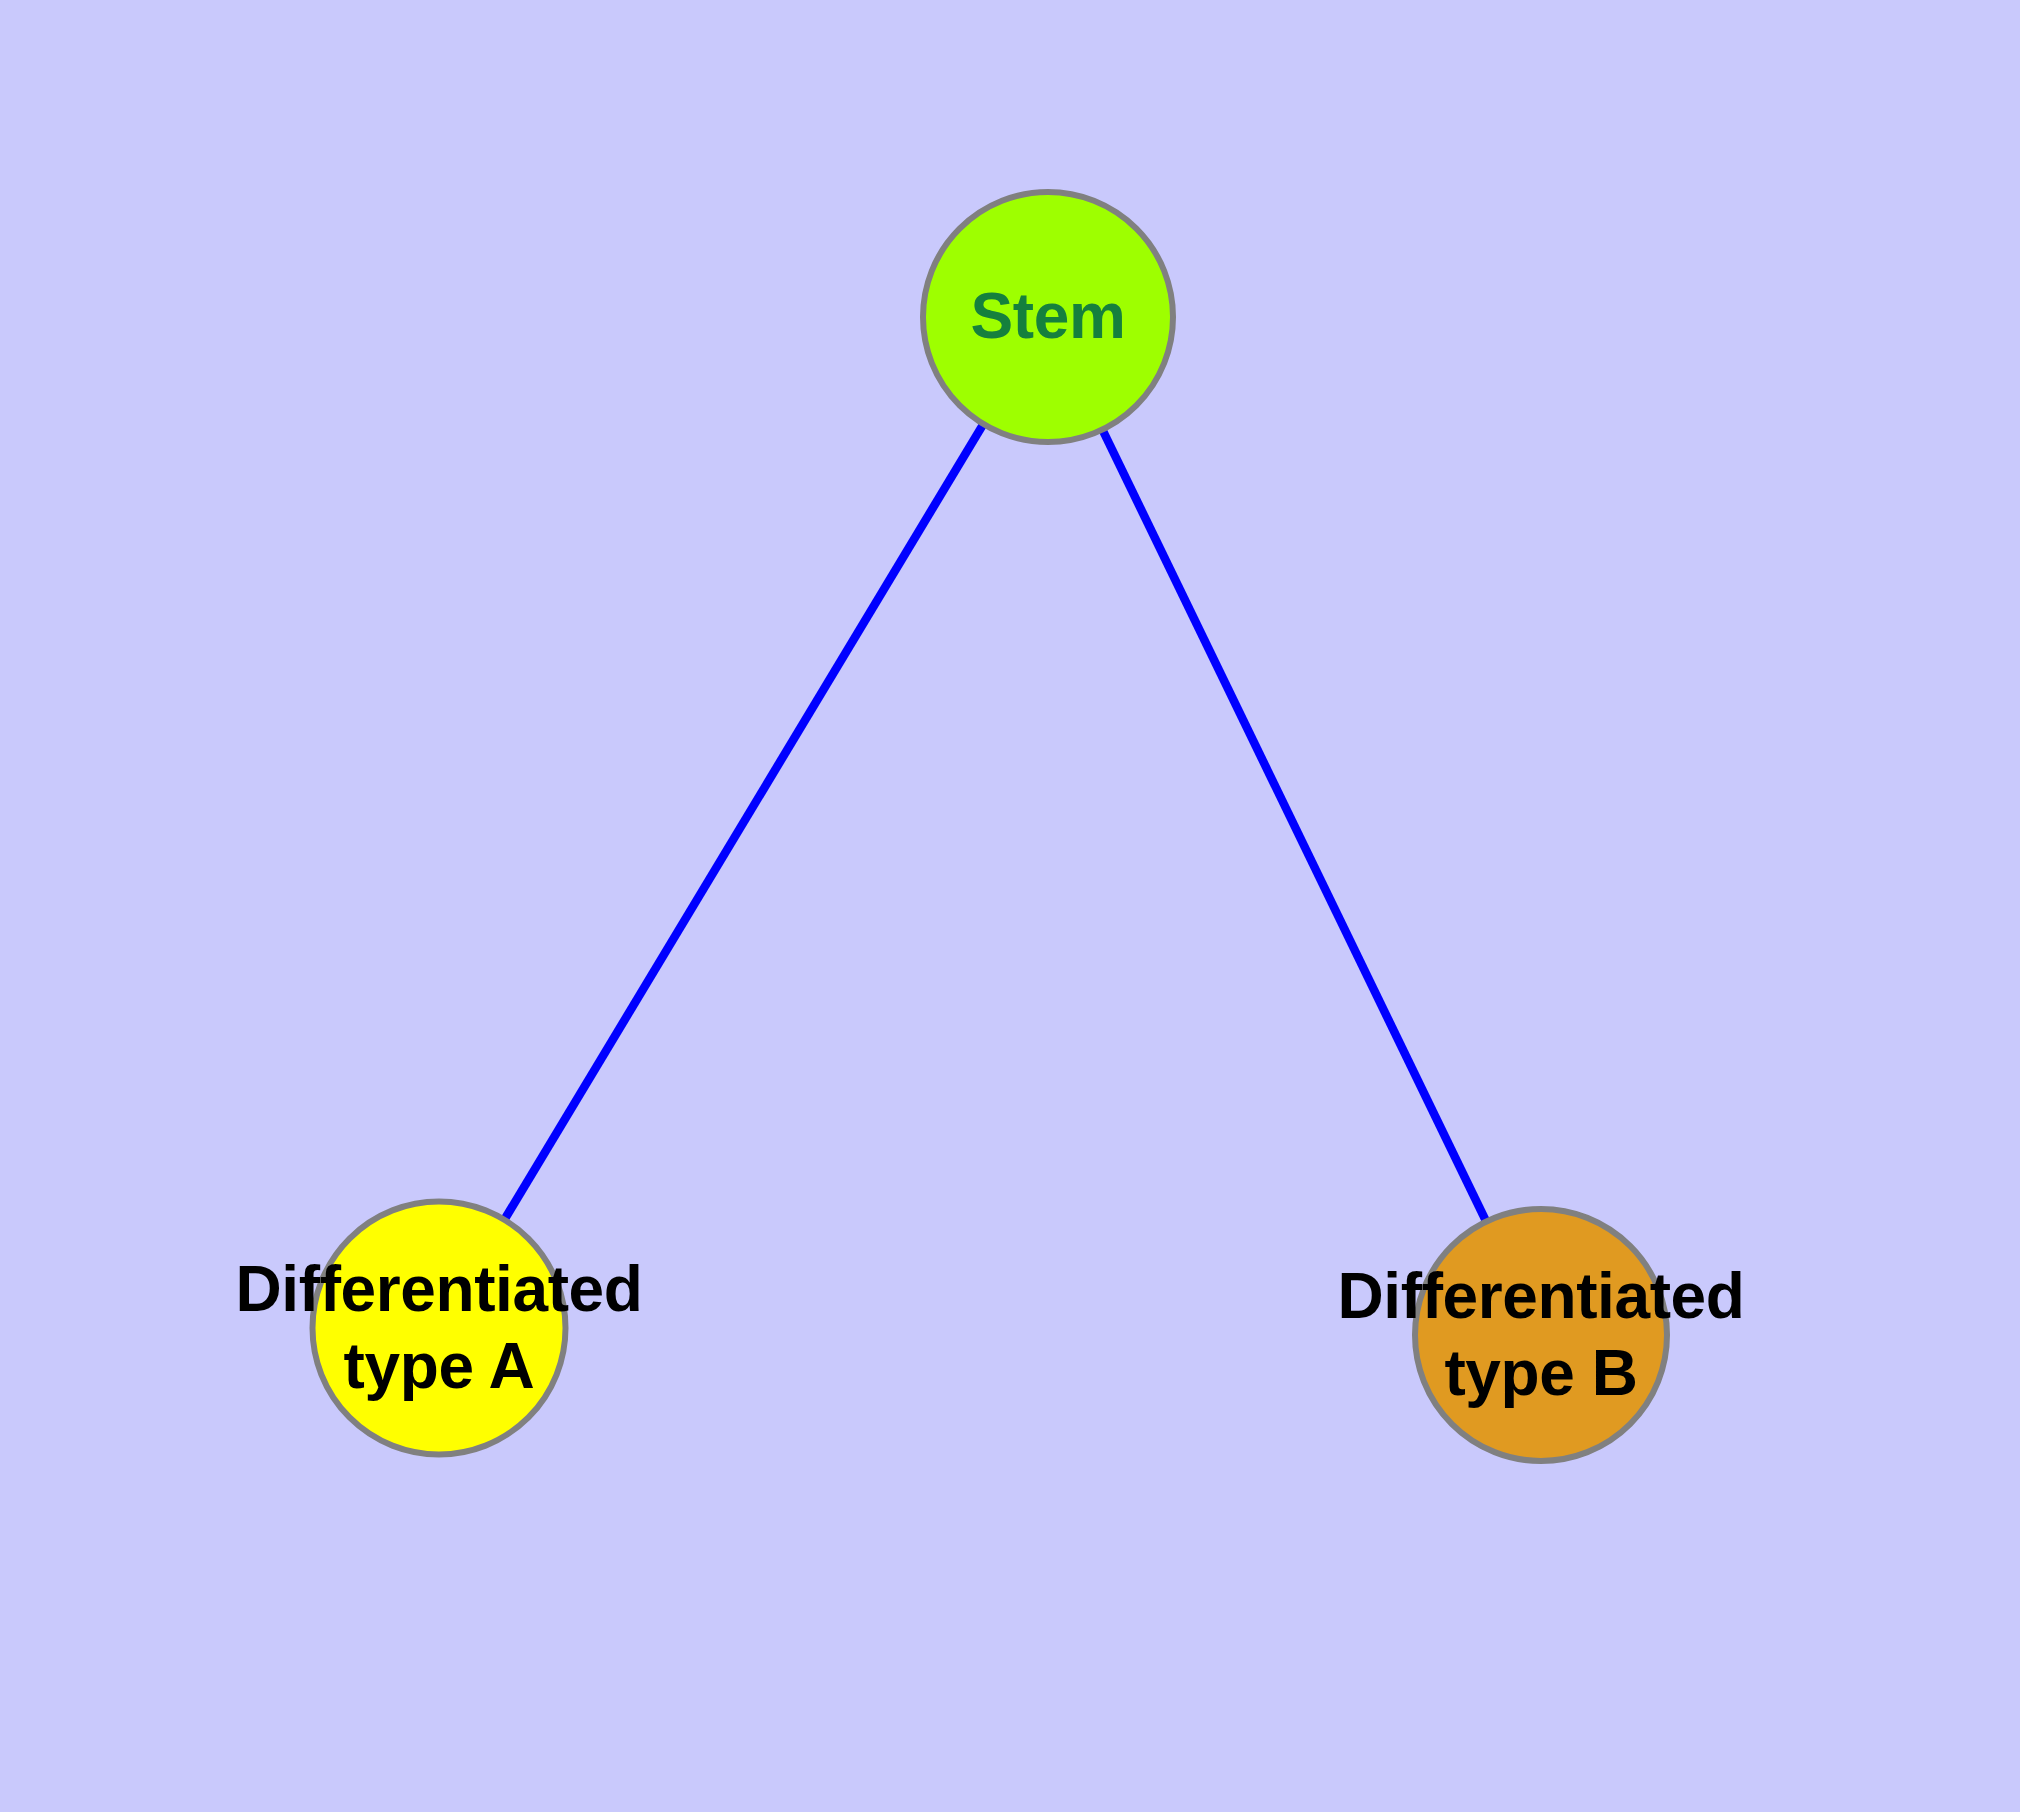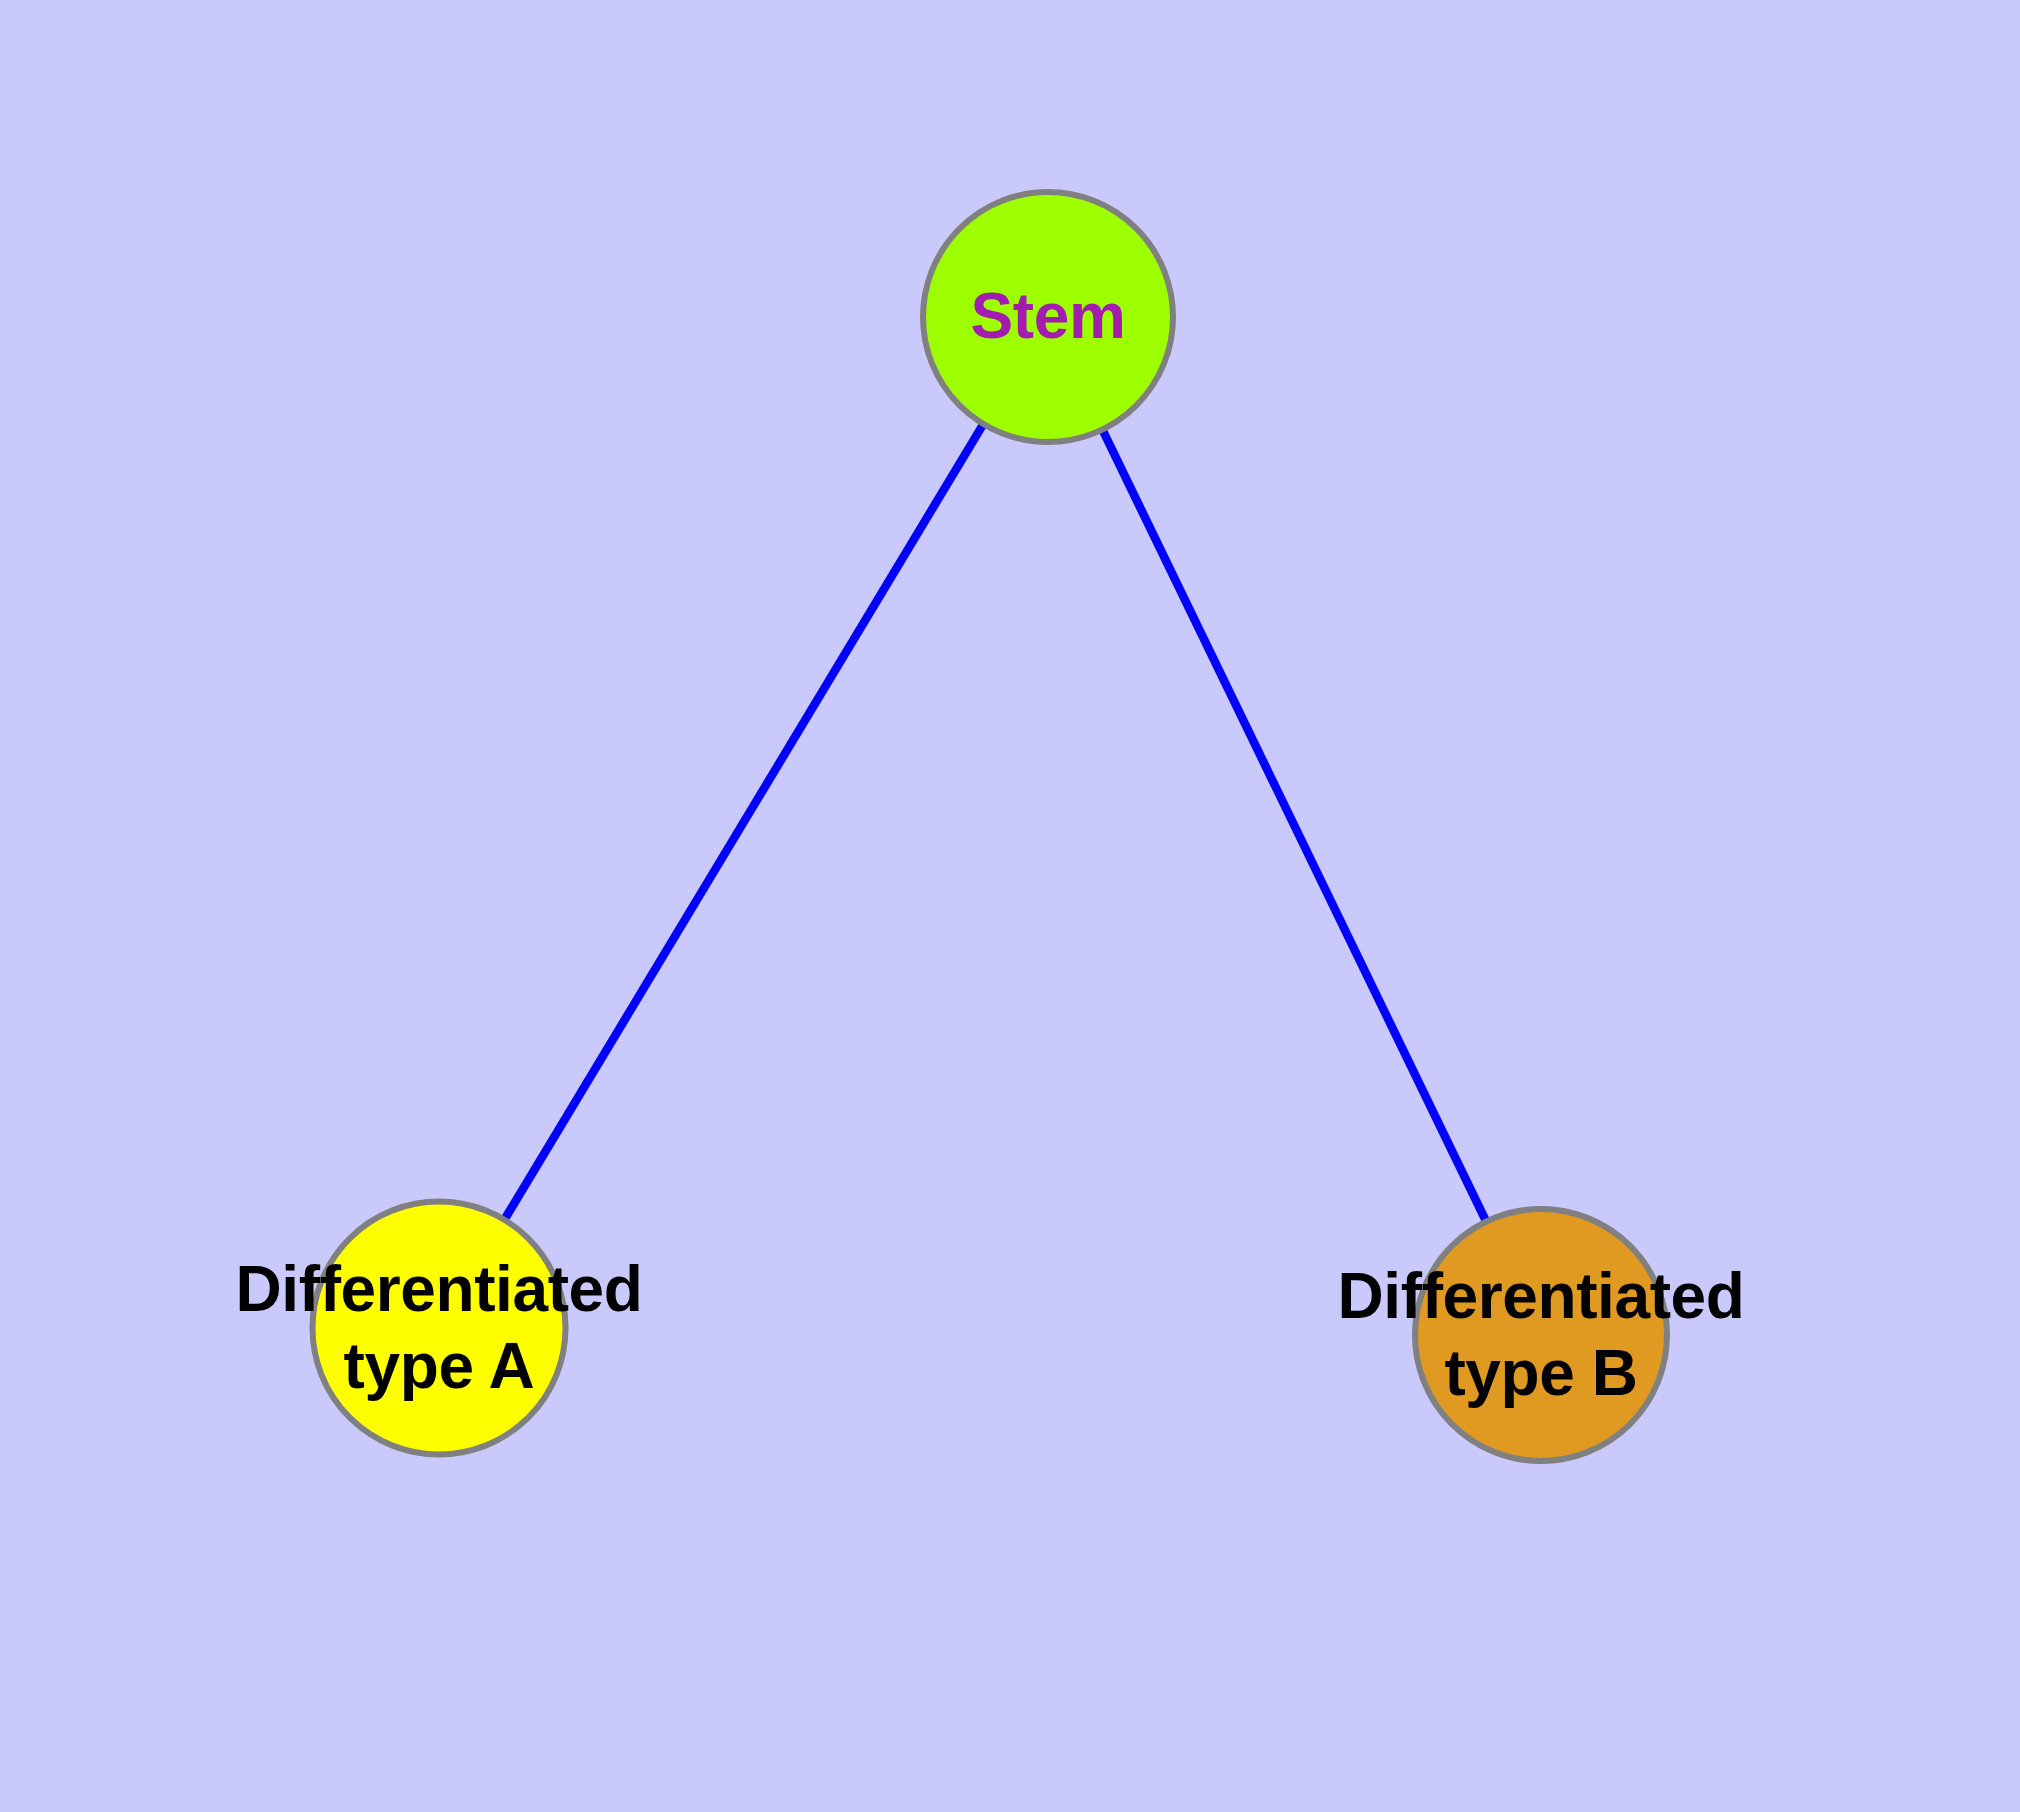--- a/index.html
+++ b/index.html
@@ -63,21 +63,21 @@
   <div id="graph-bg" style="background: rgb(201, 201, 252);"></div>
 
   <svg id="edge-layer" viewBox="0 0 2384 2138" preserveAspectRatio="none">
     <line id="edge-0" x1="1163.292355445474" y1="494.808105784888" x2="591.7389586616824" y2="1444.4783040621348" stroke="#0000ff" stroke-width="10"></line>
     <line id="edge-1" x1="1297.4886414300563" y1="500.886354566147" x2="1756.0752689144115" y2="1447.2137422099795" stroke="#0000ff" stroke-width="10"></line>
   </svg>
 
   <div id="node-layer">
 
     <div class="node" id="node-stem" style="left: 1048px; top: 317px; width: 256px; height: 256px; background: rgb(158, 255, 0); border: 6px solid rgb(128, 128, 128);">
-      <span class="node-label" id="label-stem" style="font-size: 64px; color: #a21caf; font-weight: bold;">Stem</span>
+      <span class="node-label" id="label-stem" style="font-size: 64px; color: #15803d; font-weight: bold;">Stem</span>
     </div>
 
     <div class="node" id="node-diff_a" style="left: 439px; top: 1328px; width: 259px; height: 259px; background: rgb(255, 255, 0); border: 6px solid rgb(128, 128, 128);">
       <span class="node-label" id="label-diff_a" style="font-size: 64px; color: rgb(0, 0, 0); font-weight: bold;">Differentiated
 type A</span>
     </div>
 
     <div class="node" id="node-diff_b" style="left: 1541px; top: 1335px; width: 258px; height: 258px; background: rgb(224, 154, 33); border: 6px solid rgb(128, 128, 128);">
       <span class="node-label" id="label-diff_b" style="font-size: 64px; color: rgb(0, 0, 0); font-weight: bold;">Differentiated
 type B</span>

